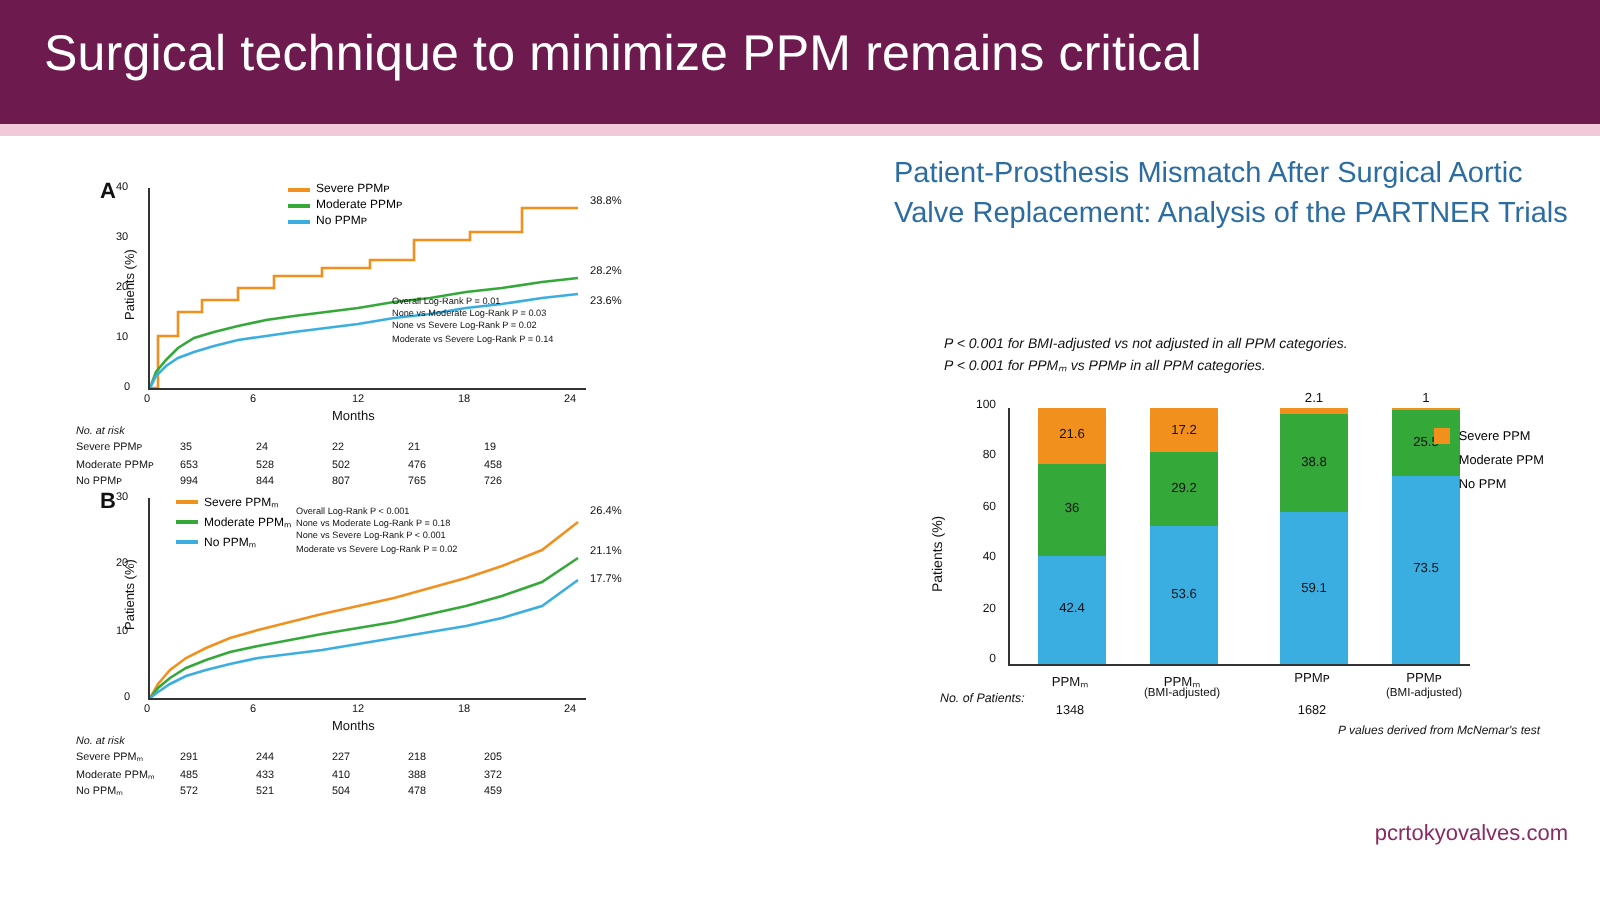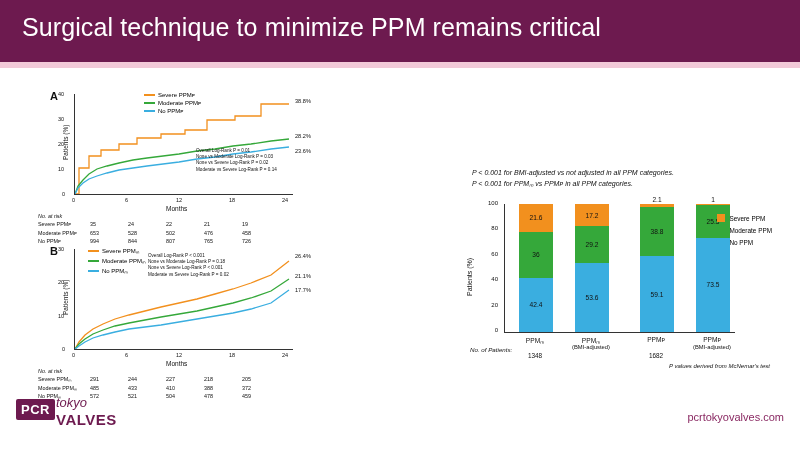--- a/index.html
+++ b/index.html
@@ -300,20 +300,21 @@
             <td class="num">504</td>
             <td class="num">478</td>
             <td class="num">459</td>
           </tr>
         </tbody>
           </table>
       </div>
     </div>
   </div>
 
+  <div class="righthead">Patient-Prosthesis Mismatch After Surgical Aortic Valve Replacement: Analysis of the PARTNER Trials</div>
 
   <div class="pvals">
     <div>P &lt; 0.001 for BMI-adjusted vs not adjusted in all PPM categories.</div>
     <div>P &lt; 0.001 for PPMₘ vs PPMᴘ in all PPM categories.</div>
   </div>
 
   <div class="barchart">
     <div class="bc-ylab">Patients (%)</div>
 
     <div class="bc-tick" style="left:6px;top:0px;">100</div>
@@ -395,20 +396,15 @@
         <span>Moderate PPM</span>
       </div>
       <div class="row">
         <span class="box" style="background:#3aaee0"></span>
         <span>No PPM</span>
       </div>
     </div>
   </div>
 
 
-  <div class="logo">
-    <div class="pcr">PCR</div>
-    <div class="tokyo">tokyo</div>
-    <div class="valves">VALVES</div>
-  </div>
 
   <div class="site">pcrtokyovalves.com</div>
 </div>
 
 </body></html>

